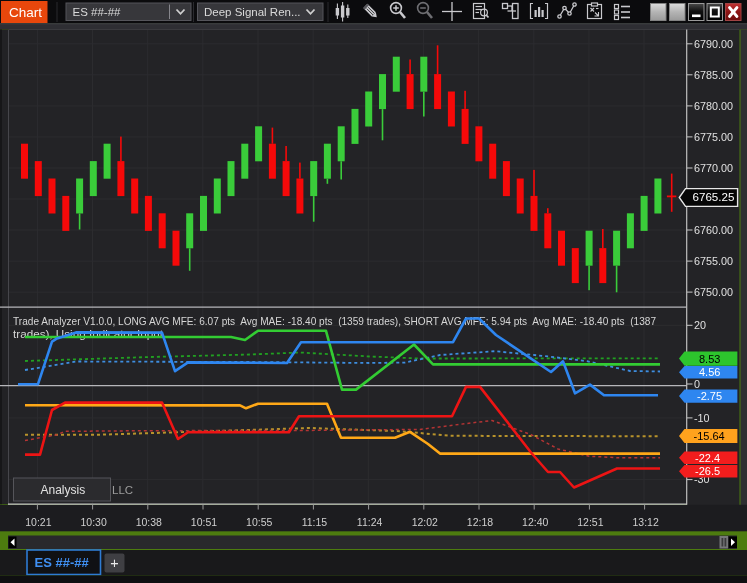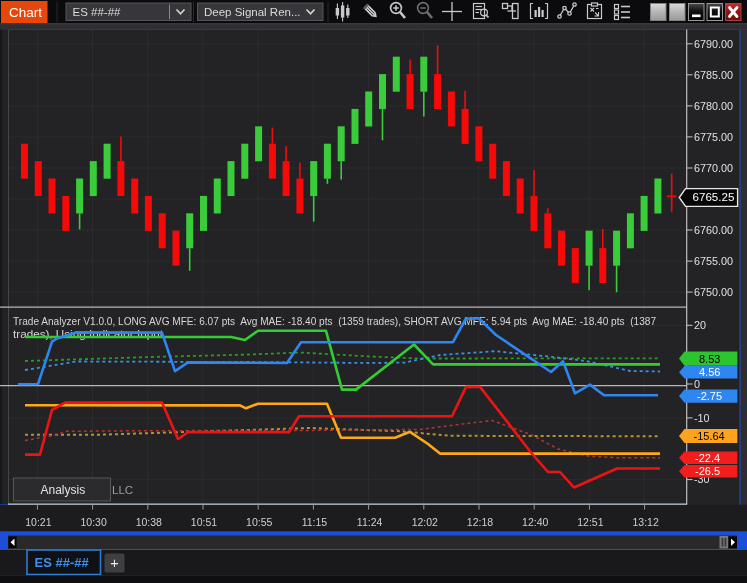--- a/index.html
+++ b/index.html
@@ -1,16 +1,16 @@
 <!DOCTYPE html>
 <html><head><meta charset="utf-8">
 <style>
 html,body{margin:0;padding:0;background:#141416;}
 #root{position:relative;width:747px;height:583px;overflow:hidden;
- font-family:"Liberation Sans",sans-serif;background:#1d4ed8;}
+ font-family:"Liberation Sans",sans-serif;background:#4d7c0f;}
 svg text{font-family:"Liberation Sans",sans-serif;}
 .ax{font-size:10.8px;fill:#e0e0e0;}
 .tx{font-size:10.5px;fill:#cfcfcf;}
 </style></head>
 <body>
 <div id="root">
 <svg width="747" height="583" viewBox="0 0 747 583" style="position:absolute;top:0;left:0">
 
 <rect x="0" y="0" width="747" height="23.5" fill="#0b0b0d"></rect>
 <rect x="0" y="23.5" width="747" height="6" fill="#2e2e33"></rect>

